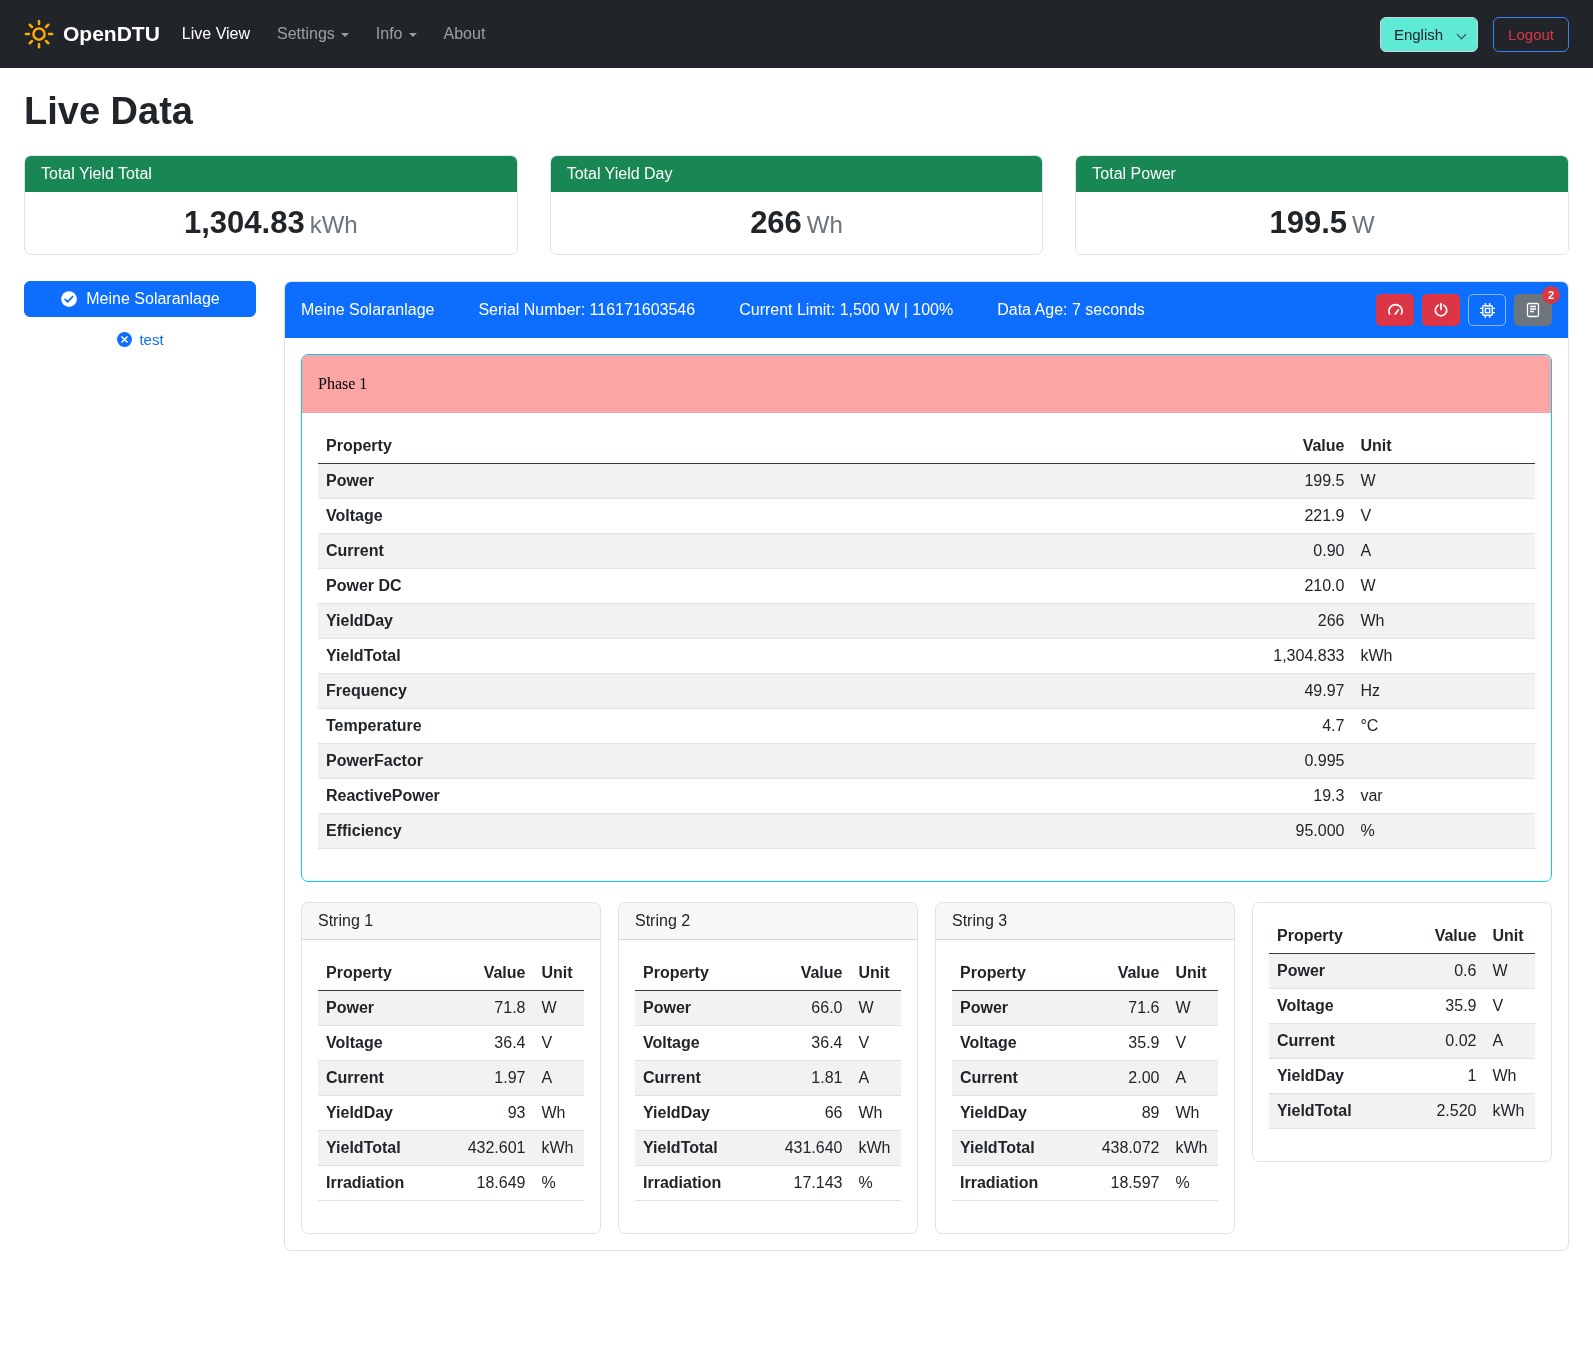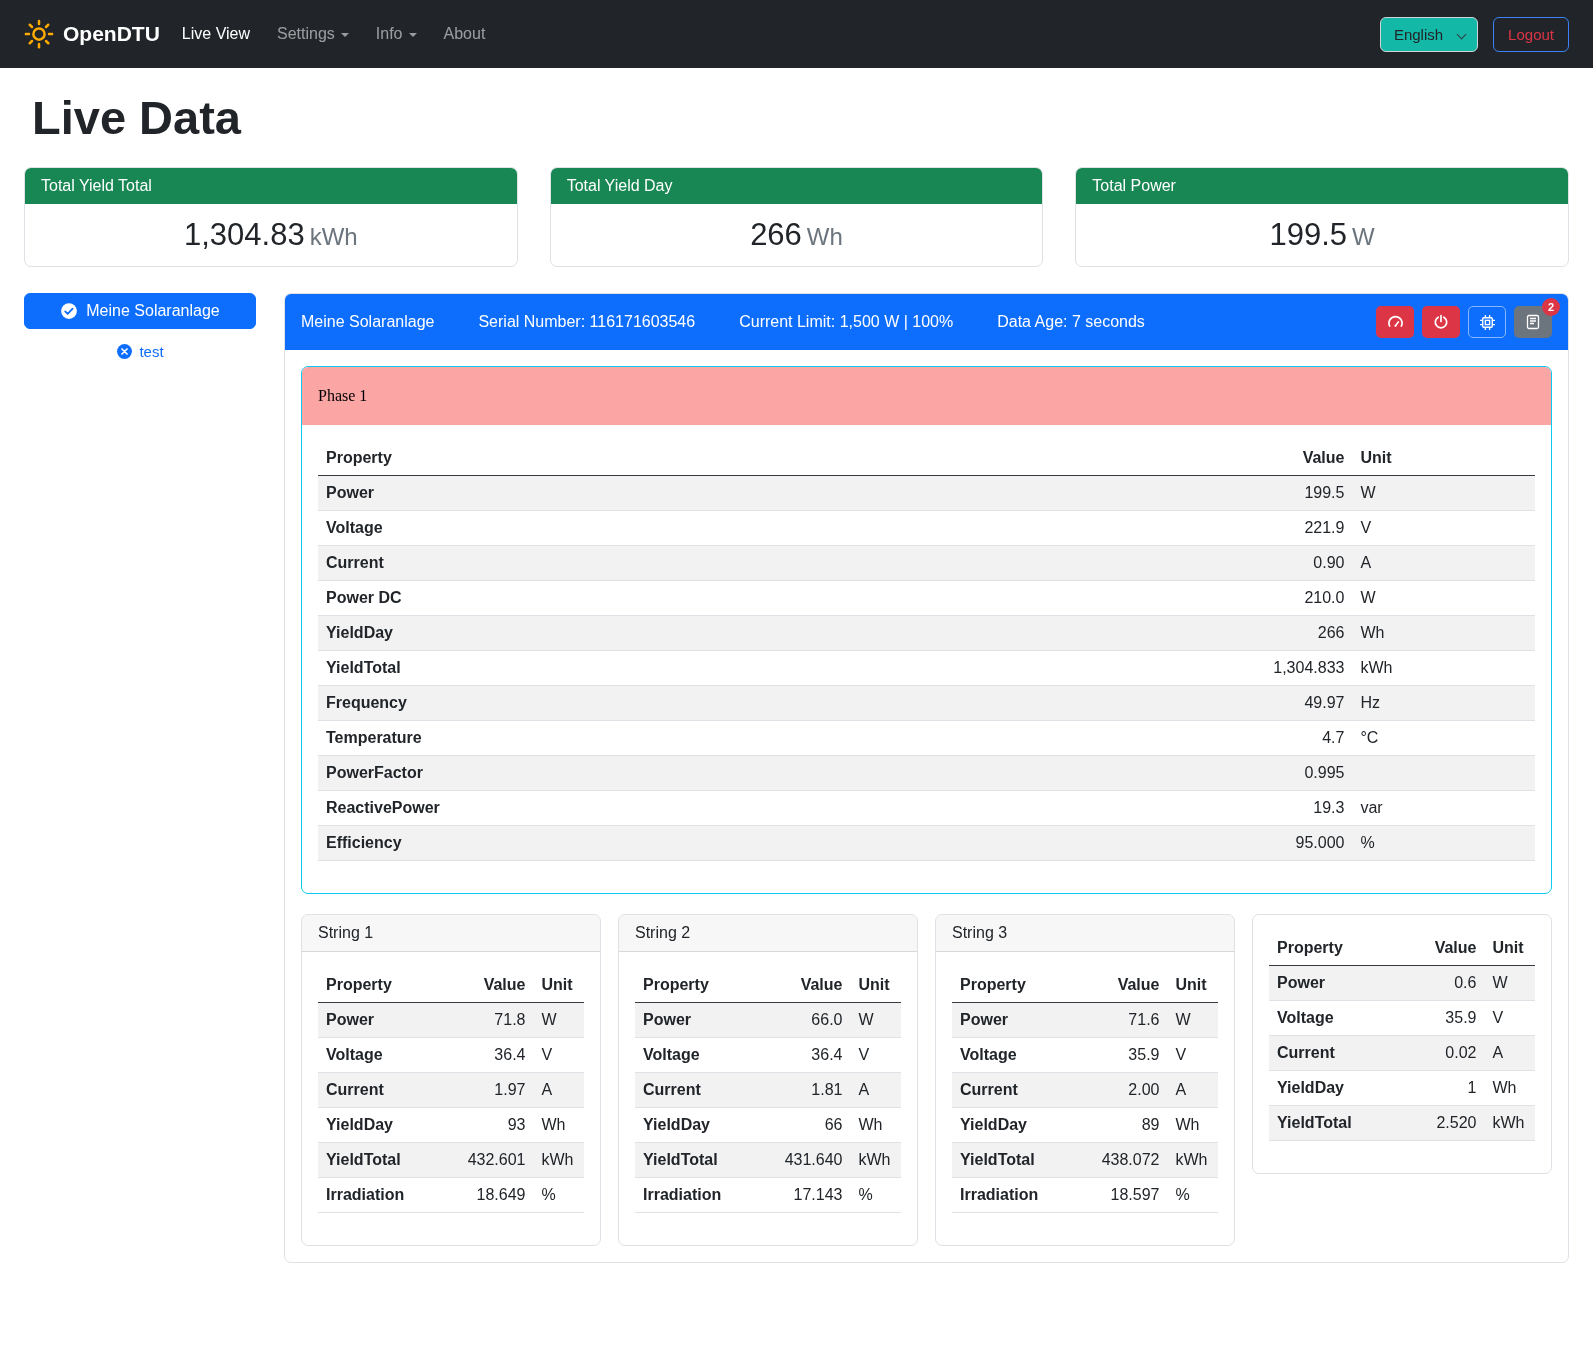--- a/index.html
+++ b/index.html
@@ -42,21 +42,21 @@
     width: 0; height: 0;
     border-left: 4px solid transparent;
     border-right: 4px solid transparent;
     border-top: 4.5px solid currentColor;
     margin-left: 6px;
     vertical-align: 2px;
   }
   .nav-right { margin-left: auto; display: flex; align-items: center; gap: 15px; }
   .lang-select {
     position: relative;
-    background: #14b8a6;
+    background: #5eead4;
     color: #212529;
     border: 1px solid #ced4da;
     border-radius: 6px;
     padding: 8px 34px 8px 13px;
     font-size: 15px;
     cursor: pointer;
     min-width: 92px;
   }
   .lang-select .chevron {
     position: absolute;
@@ -72,40 +72,40 @@
     border: 1px solid #3b82f6;
     border-radius: 6px;
     padding: 8px 14px;
     font-size: 15px;
     font-family: inherit;
     cursor: pointer;
   }
 
   
   .page { padding: 14px 24px 40px; }
-  h1.page-title { font-size: 47px; font-weight: 600; margin: 8px 8px 22px; }
+  h1.page-title { font-size: 38px; font-weight: 600; margin: 8px 0 22px; }
 
   .card {
     border: 1px solid #dee2e6;
     border-radius: 7px;
     overflow: hidden;
     background: #fff;
   }
   .card-header { padding: 9px 16px; font-size: 16px; }
   .card-header.green { background: #198754; color: #fff; }
 
   
   .summary-row {
     display: grid;
     grid-template-columns: repeat(3, 1fr);
     gap: 32px;
     margin-bottom: 26px;
   }
   .summary-body { padding: 13px 16px; text-align: center; }
-  .summary-value { font-size: 31px; font-weight: 400; color: #212529; }
+  .summary-value { font-size: 31px; font-weight: 700; color: #212529; }
   .summary-unit { font-size: 24px; font-weight: 500; color: #6c757d; margin-left: 5px; }
 
   
   .content-row { display: flex; align-items: flex-start; gap: 28px; }
   .inverter-list { width: 232px; flex-shrink: 0; }
   .inverter-select-btn {
     width: 100%;
     background: #0d6efd;
     border: 1px solid #0d6efd;
     color: #fff;

